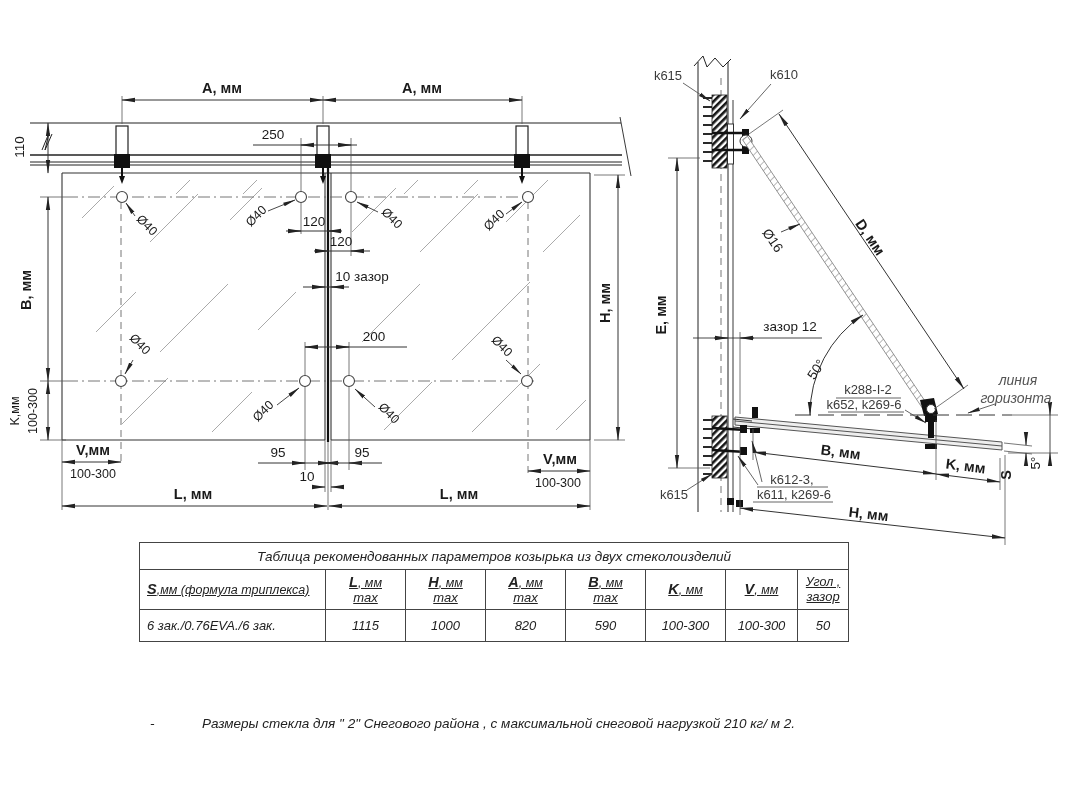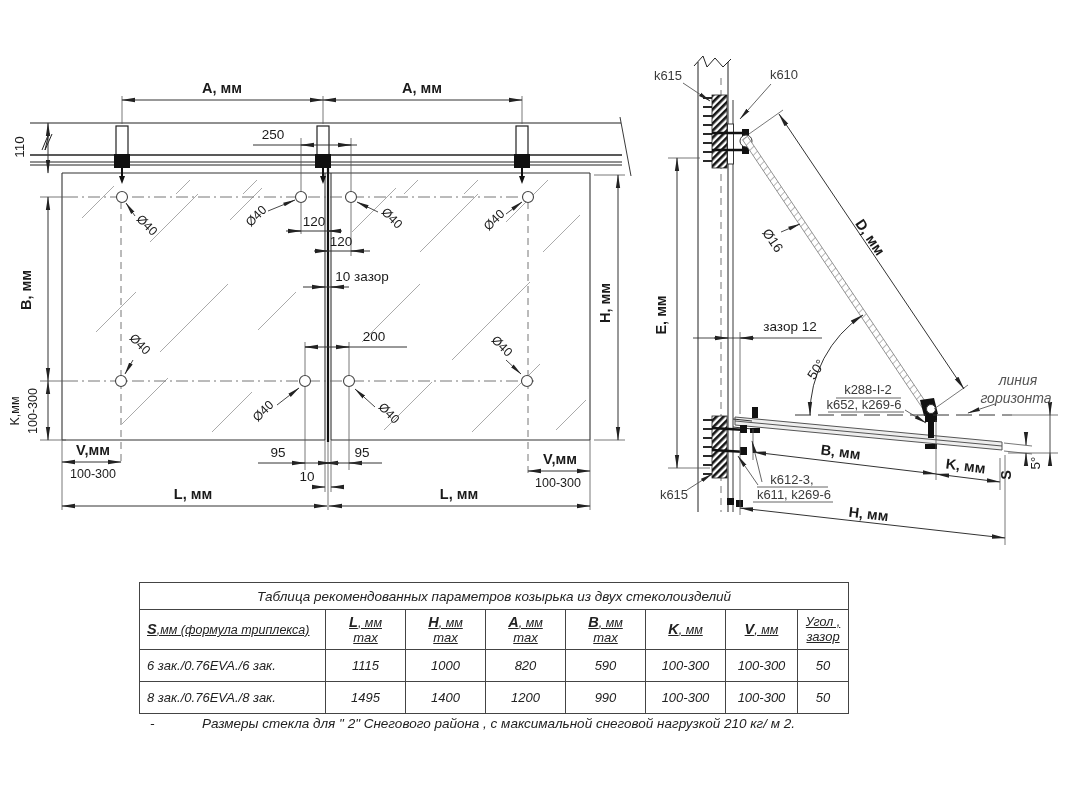--- a/index.html
+++ b/index.html
@@ -8,21 +8,21 @@
   svg text{font-family:"Liberation Sans",sans-serif;fill:#1a1a1a;}
   .num{font-size:13.5px;}
   .dimlbl{font-size:14.5px;font-weight:bold;}
   .small{font-size:12.5px;}
   .kcode{font-size:13px;fill:#3a3a3a;}
   .ital{font-style:italic;fill:#555;font-size:14px;}
   .hole{font-size:12.5px;}
   
   #paramtable{position:absolute;left:139px;top:542px;}
   #paramtable table{border-collapse:collapse;table-layout:fixed;width:709px;
-     font-style:italic;color:#222;font-size:13px;margin-top:40px;}
+     font-style:italic;color:#222;font-size:13px;}
   #paramtable td{border:1.4px solid #444;text-align:center;vertical-align:middle;
      padding:0;overflow:hidden;}
   #paramtable .titlecell{height:26px;font-size:13.5px;}
   #paramtable .hed{height:39px;line-height:1.15;text-decoration:underline;}
   #paramtable .datarow td{height:31px;}
   #paramtable .namecol{text-align:left;padding-left:7px;}
   .hl{font-weight:bold;font-size:14.5px;}
   .hr{font-size:12.5px;}
   .hsub{font-size:13px;}
   
@@ -418,30 +418,20 @@
     <tr class="datarow">
       <td class="namecol">6 зак./0.76EVA./6 зак.</td>
       <td>1115</td>
       <td>1000</td>
       <td>820</td>
       <td>590</td>
       <td>100-300</td>
       <td>100-300</td>
       <td>50</td>
     </tr>
-    <tr class="datarow">
-      <td class="namecol">8 зак./0.76EVA./8 зак.</td>
-      <td>1495</td>
-      <td>1400</td>
-      <td>1200</td>
-      <td>990</td>
-      <td>100-300</td>
-      <td>100-300</td>
-      <td>50</td>
-    </tr>
   </tbody>
       </table>
 </div>
 
 
 <div id="footnote">
   <span class="dash">-</span>
   <span>Размеры стекла  для  " 2"  Снегового района ,  с максимальной снеговой нагрузкой  210 кг/ м 2.</span>
 </div>
 

